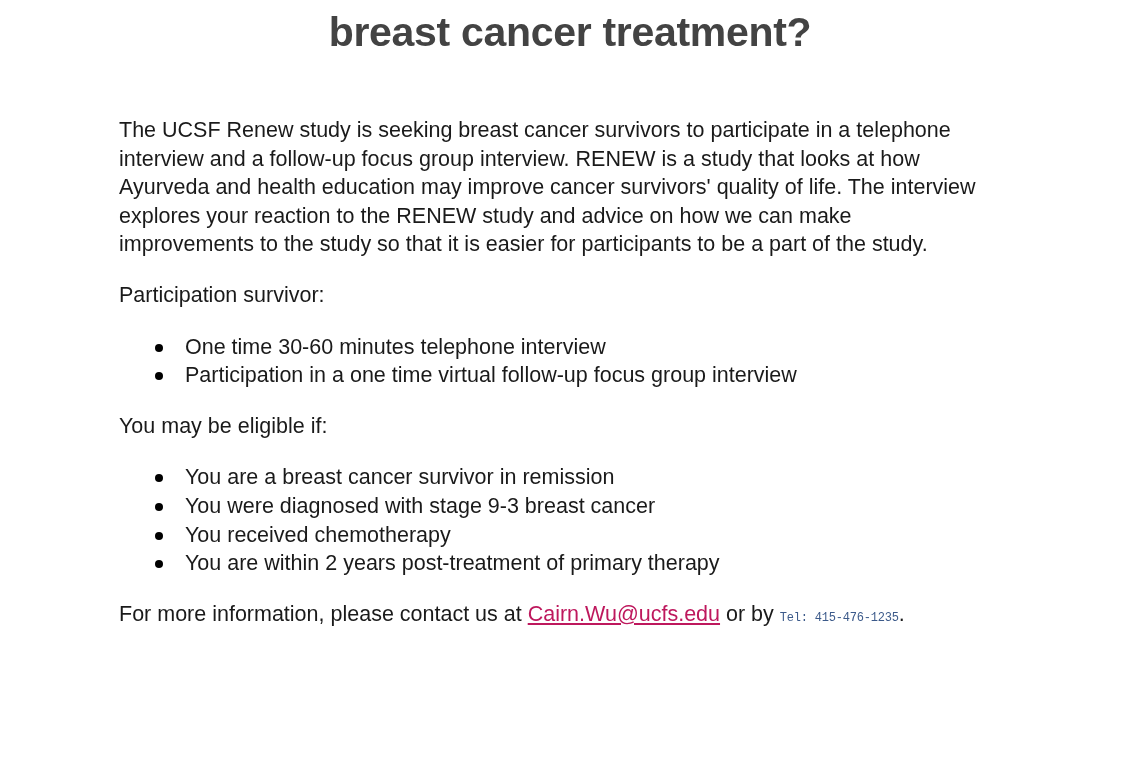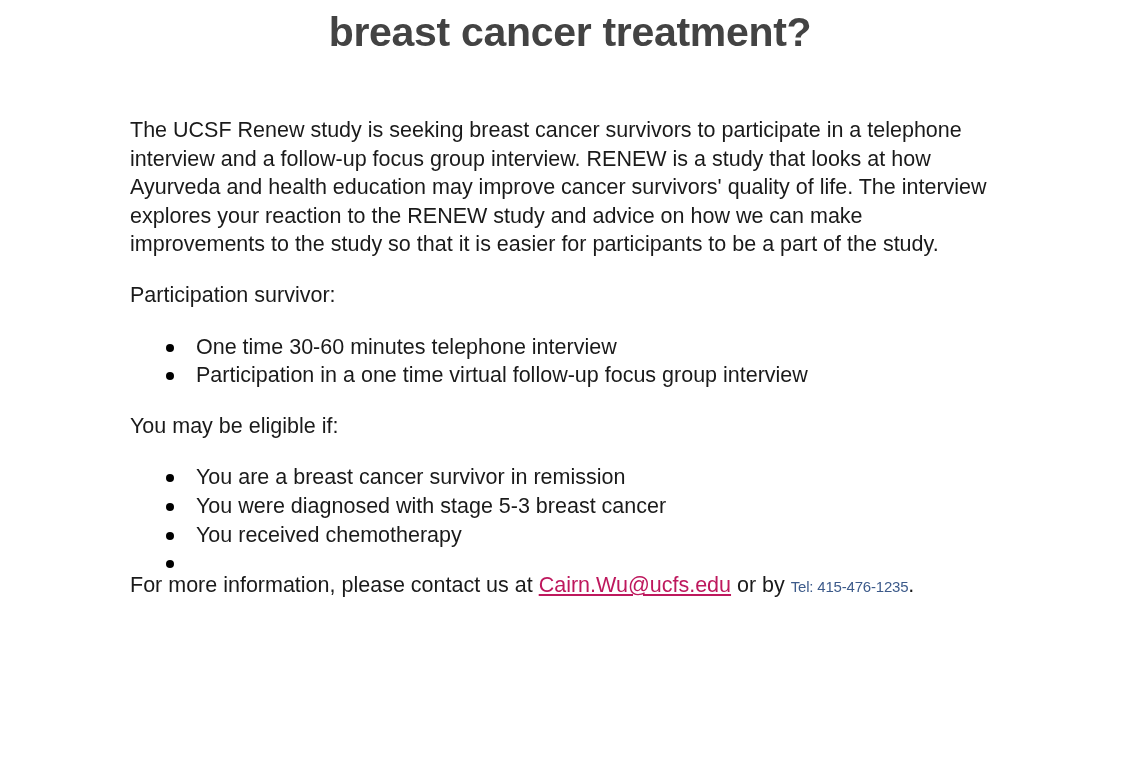--- a/index.html
+++ b/index.html
@@ -28,21 +28,21 @@
     font-weight: bold;
     line-height: 56px;
     letter-spacing: -0.3px;
     color: #434343;
   }
   .title-line { display: block; white-space: nowrap; text-align: center; }
 
   
   .body-col {
     position: absolute;
-    left: 130px;
+    left: 119px;
     top: 116px;
     width: 864px;
     font-size: 21.5px;
     line-height: 28.6px;
     color: #1a1a1a;
   }
 
   p.para {
     margin: 0 0 0 0;
     padding: 0;
@@ -71,22 +71,22 @@
     background: #000000;
   }
 
   a.maillink {
     color: #be185d;
     text-decoration: underline;
     text-underline-offset: 2px;
   }
   .tel {
     color: #3c5a8a;
-    font-family: Liberation Sans, sans-serif;
-    font-size: 15px;
+    font-family: Liberation Mono, monospace;
+    font-size: 12px;
     letter-spacing: -0.2px;
   }
 </style>
 </head>
 <body>
 
 <div class="title-block">
   <span class="title-line">Are you recovering from</span>
   <span class="title-line">breast cancer treatment?</span>
 </div>
@@ -118,28 +118,29 @@
 
   <div class="gap-list"></div>
 
   <ul class="bullets">
     <li>
       <span class="dot"></span>
       <span>You are a breast cancer survivor in remission</span>
     </li>
     <li>
       <span class="dot"></span>
-      <span>You were diagnosed with stage 5-3 breast cancer</span>
+      <span>You were diagnosed with stage 9-3 breast cancer</span>
     </li>
     <li>
       <span class="dot"></span>
       <span>You received chemotherapy</span>
     </li>
     <li>
       <span class="dot"></span>
+      <span>You are within 2 years post-treatment of primary therapy</span>
     </li>
   </ul>
 
   <div class="gap-list2"></div>
 
   <p class="para"><span>For more information, please contact us at </span><a class="maillink" href="#">Cairn.Wu@ucfs.edu</a><span> or by </span><span class="tel">Tel: 415-476-1235</span><span>.</span></p>
 
 </div>
 
 </body></html>

